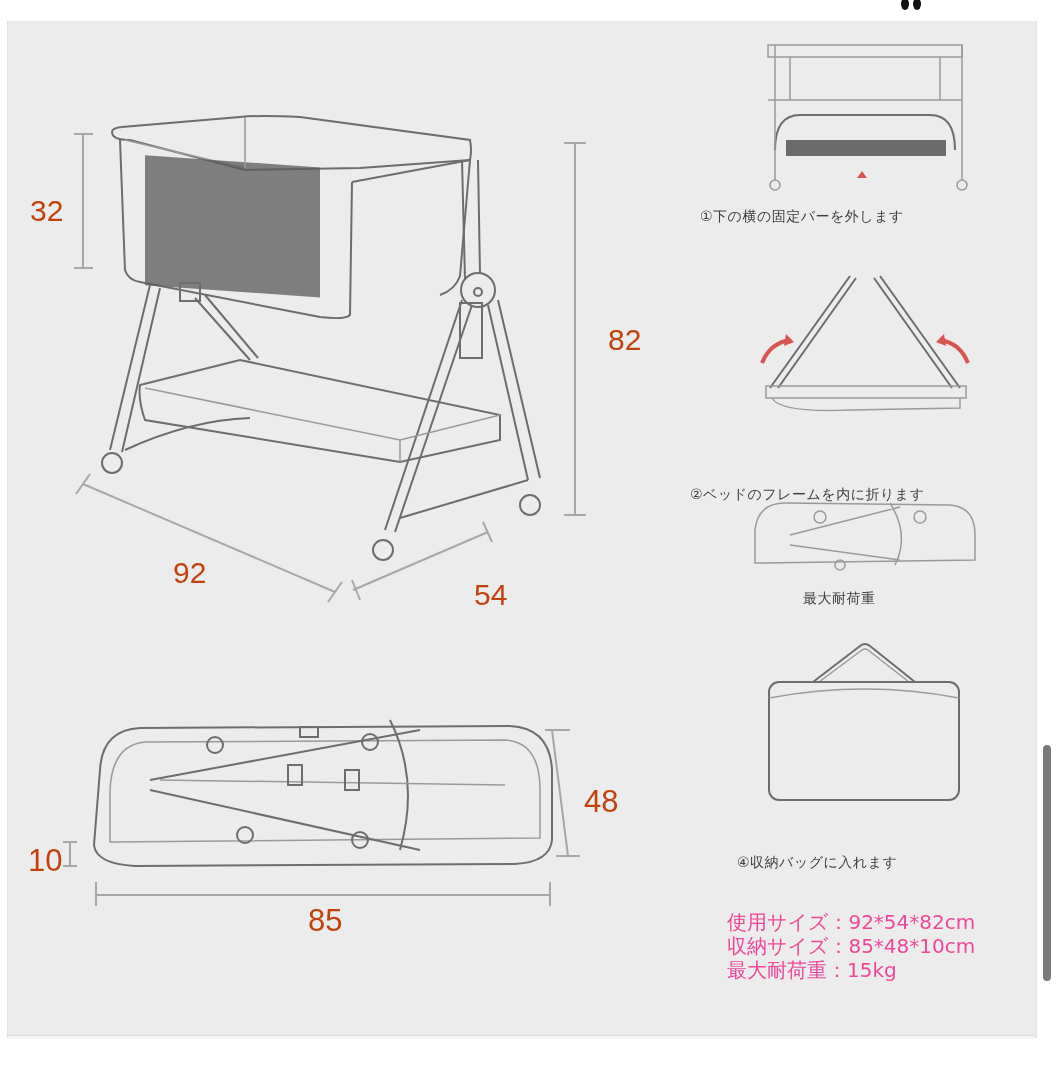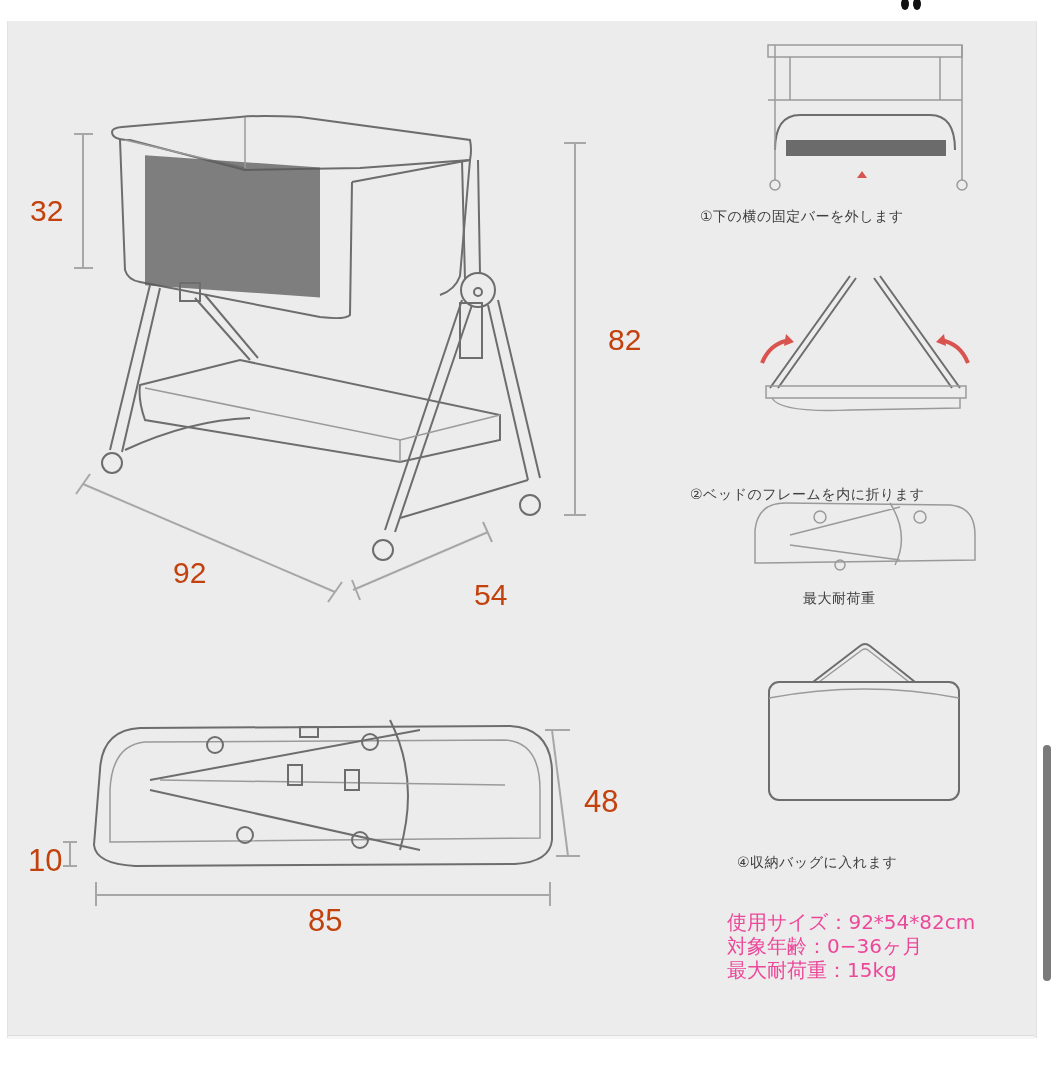--- a/index.html
+++ b/index.html
@@ -161,18 +161,18 @@
 <svg style="left:765px;top:640px;" width="200" height="165" viewBox="0 0 200 165">
   <path class="ln" d="M48 42 L95 6 Q100 2 105 6 L150 42"></path>
   <path class="lnl" d="M54 42 L97 10 Q100 8 103 10 L144 42"></path>
   <rect x="4" y="42" width="190" height="118" rx="10" class="ln"></rect>
   <path class="lnl" d="M4 58 Q100 40 194 58"></path>
 </svg>
 <div class="caption" style="left:737px;top:814px;margin-top:40px;">④収納バッグに入れます</div>
 
 <div class="specs">
   <div>使用サイズ：92*54*82cm</div>
-  <div>対象年齢：0−36ヶ月</div>
+  <div>収納サイズ：85*48*10cm</div>
   <div>最大耐荷重：15kg</div>
 </div>
 
 <div class="panel-bottom-line"></div>
 <div class="scrollbar"></div>
 
 </body></html>

